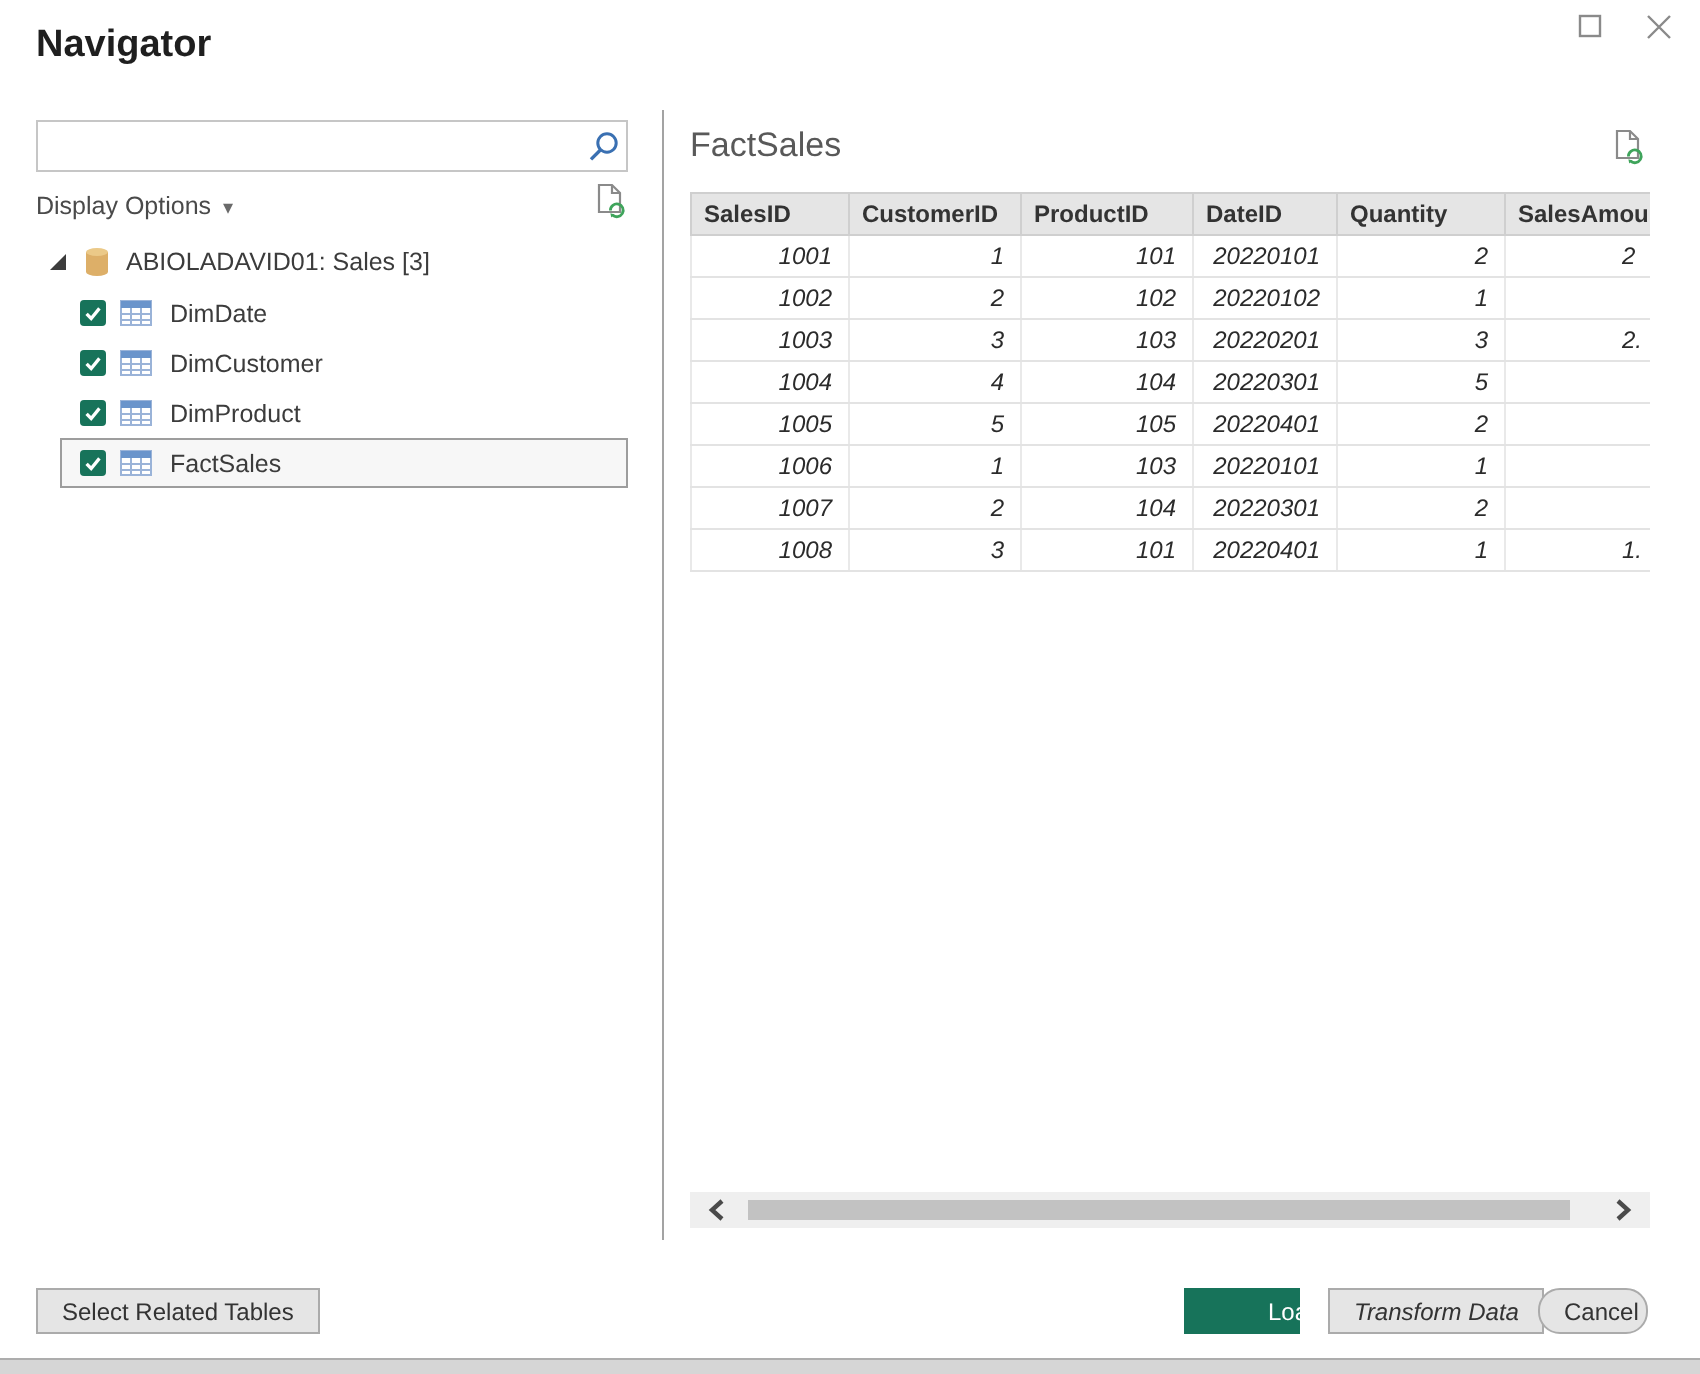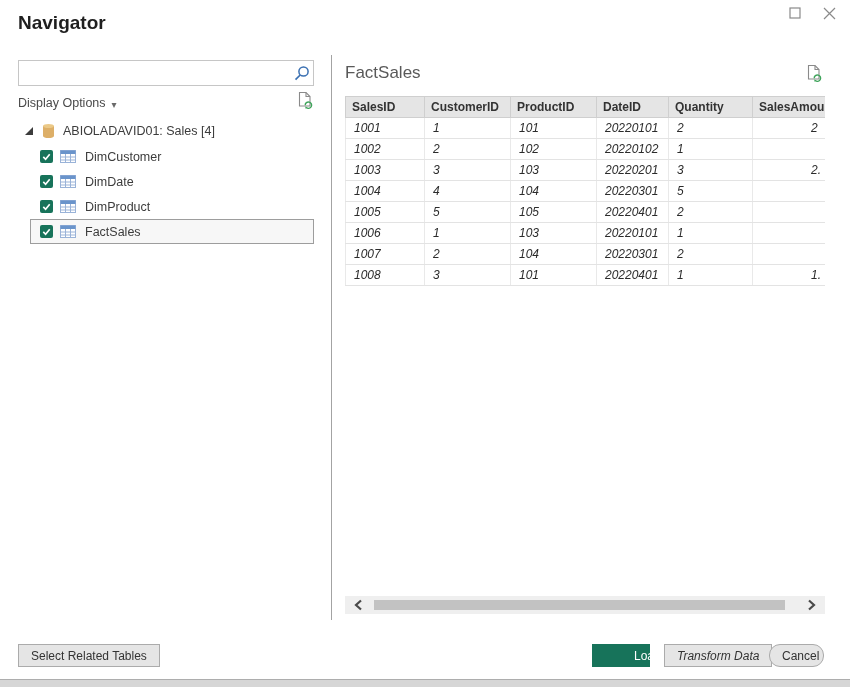--- a/index.html
+++ b/index.html
@@ -41,21 +41,21 @@
 
   
   .preview-title { position:absolute; left:345px; top:63px; font-size:17px; color:#595959; }
   .preview-refresh { position:absolute; left:806px; top:64px; }
 
   .grid-wrap { position:absolute; left:345px; top:96px; width:480px; height:190px; overflow:hidden; }
   table.grid { border-collapse:collapse; table-layout:fixed; width:556px; font-size:12px; }
   table.grid th { height:21px; background:#e5e5e5; font-weight:bold; text-align:left;
     padding:0 6px; color:#333; border:1px solid #cfcfcf; border-left:none; }
   table.grid th:first-child { border-left:1px solid #cfcfcf; }
-  table.grid td { height:21px; padding:0 8px; text-align:left; font-style:italic; color:#2b2b2b;
+  table.grid td { height:21px; padding:0 8px; text-align:right; font-style:italic; color:#2b2b2b;
     border-bottom:1px solid #e3e3e3; border-right:1px solid #e9e9e9; background:#fff; white-space:nowrap; overflow:hidden; }
   table.grid td:first-child { border-left:1px solid #e9e9e9; }
   table.grid td.frag { text-align:left; padding-left:58px; }
   col.c0{width:79px} col.c1{width:86px} col.c2{width:86px} col.c3{width:72px} col.c4{width:84px} col.c5{width:149px}
 
   
   .hscroll { position:absolute; left:345px; top:596px; width:480px; height:18px; background:#efefef; }
   .hs-arrow { position:absolute; top:0; width:22px; height:18px; display:flex; align-items:center; justify-content:center; }
   .hs-left { left:2px; } .hs-right { right:2px; }
   .hs-thumb { position:absolute; left:29px; top:4px; width:411px; height:10px; background:#c2c2c2; }
@@ -120,53 +120,53 @@
         <svg width="9" height="9" viewBox="0 0 9 9">
             <polygon points="8,0 8,8 0,8" fill="#3c3c3c"></polygon>
           </svg>
       </span>
       <span style="margin-left:8px;">
         <svg width="13" height="16" viewBox="0 0 13 16">
           <path d="M1 3 V13 A5.5 2 0 0 0 12 13 V3 Z" fill="#DDAF68"></path>
           <ellipse cx="6.5" cy="3" rx="5.5" ry="2" fill="#EBC988"></ellipse>
         </svg>
       </span>
-      <span class="root-label">ABIOLADAVID01: Sales [4]</span>
+      <span class="root-label">ABIOLADAVID01: Sales [3]</span>
     </div>
 
     <div class="tree-item">
       <span class="checkbox" style="background:#17735A">
         <svg width="11" height="11" viewBox="0 0 12 12">
             <polyline points="2.5,6.5 5,9 9.5,3.5" fill="none" stroke="#fff" stroke-width="1.8"></polyline>
           </svg>
       </span>
       <span class="tbl-icon">
         <svg width="16" height="13" viewBox="0 0 16 13">
           <rect x="0.5" y="0.5" width="15" height="12" fill="#fff" stroke="#9AB3D8"></rect>
           <rect x="0.5" y="0.5" width="15" height="3.5" fill="#6A94CB"></rect>
           <path d="M0.5 7 H15.5 M0.5 10 H15.5 M5.5 4 V12.5 M10.5 4 V12.5" stroke="#9AB3D8" stroke-width="1" fill="none"></path>
         </svg>
       </span>
-      <span class="item-label">DimCustomer</span>
+      <span class="item-label">DimDate</span>
     </div>
 
     <div class="tree-item">
       <span class="checkbox" style="background:#17735A">
         <svg width="11" height="11" viewBox="0 0 12 12">
             <polyline points="2.5,6.5 5,9 9.5,3.5" fill="none" stroke="#fff" stroke-width="1.8"></polyline>
           </svg>
       </span>
       <span class="tbl-icon">
         <svg width="16" height="13" viewBox="0 0 16 13">
           <rect x="0.5" y="0.5" width="15" height="12" fill="#fff" stroke="#9AB3D8"></rect>
           <rect x="0.5" y="0.5" width="15" height="3.5" fill="#6A94CB"></rect>
           <path d="M0.5 7 H15.5 M0.5 10 H15.5 M5.5 4 V12.5 M10.5 4 V12.5" stroke="#9AB3D8" stroke-width="1" fill="none"></path>
         </svg>
       </span>
-      <span class="item-label">DimDate</span>
+      <span class="item-label">DimCustomer</span>
     </div>
 
     <div class="tree-item">
       <span class="checkbox" style="background:#17735A">
         <svg width="11" height="11" viewBox="0 0 12 12">
             <polyline points="2.5,6.5 5,9 9.5,3.5" fill="none" stroke="#fff" stroke-width="1.8"></polyline>
           </svg>
       </span>
       <span class="tbl-icon">
         <svg width="16" height="13" viewBox="0 0 16 13">

